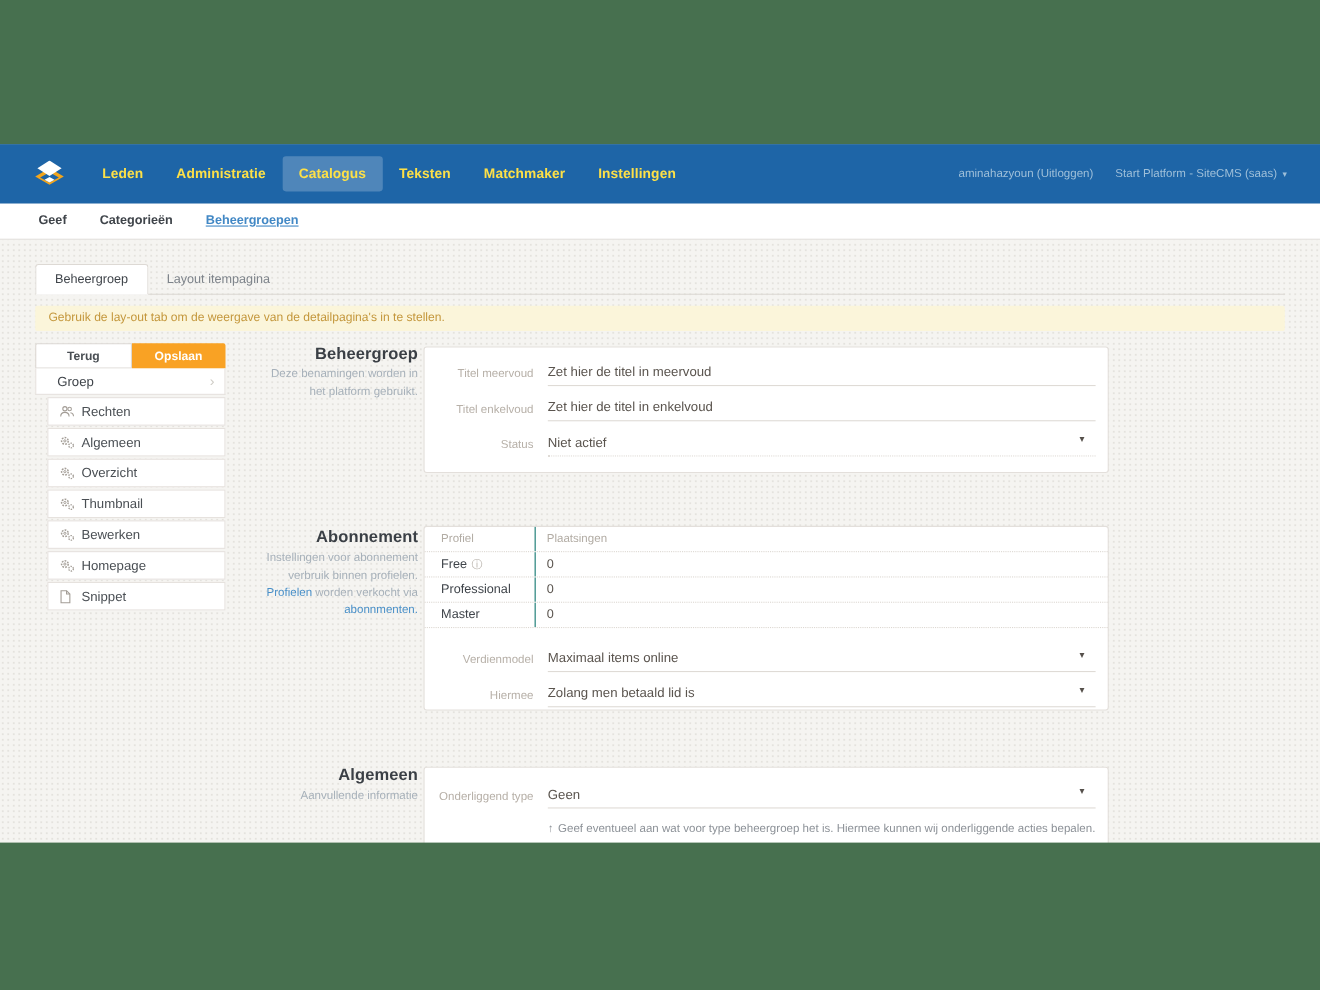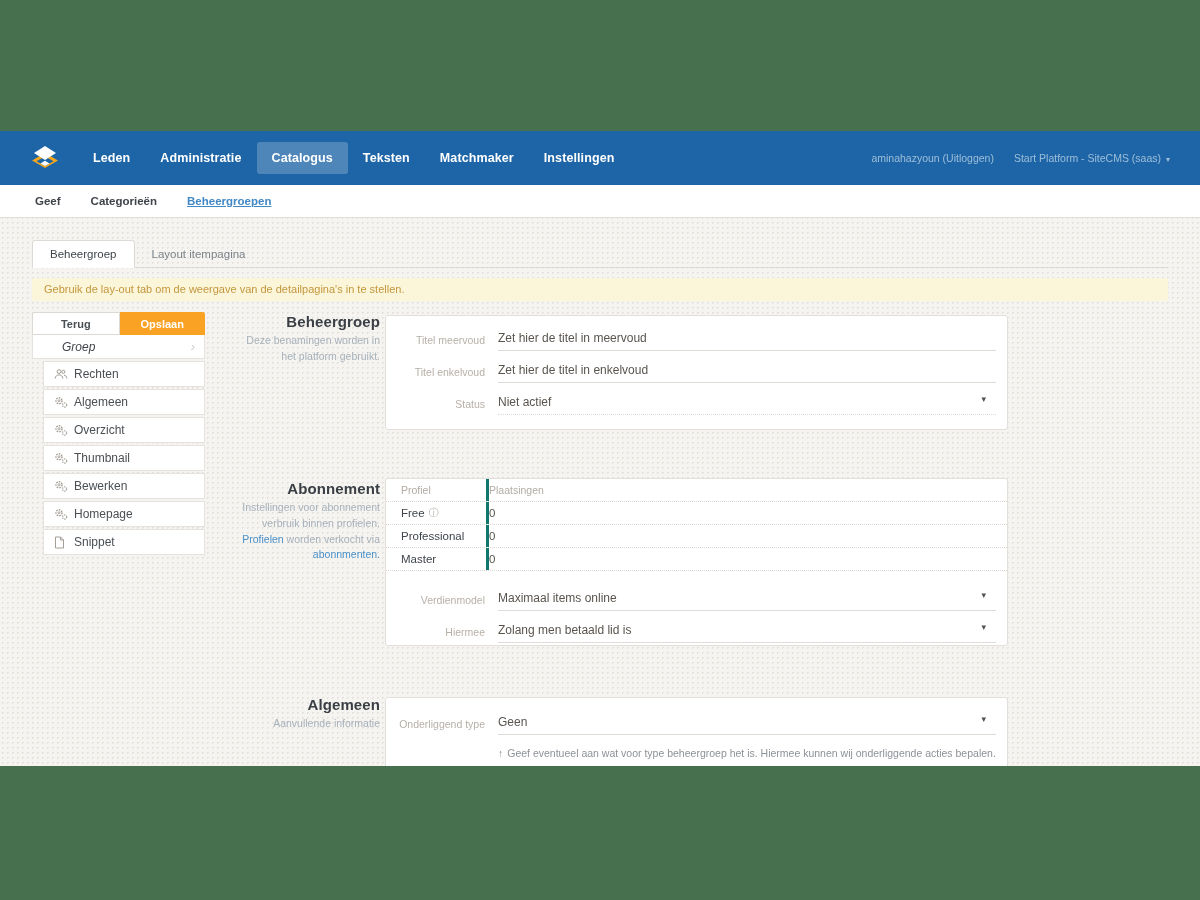--- a/index.html
+++ b/index.html
@@ -10,21 +10,21 @@
     font-family:"Liberation Sans",sans-serif;}
   .band{position:absolute;left:0;width:1200px;background:#47704f;z-index:20;}
   .band-top{top:0;height:131px;}
   .band-bottom{top:766px;height:134px;}
 
   
   .navbar{position:absolute;top:131px;left:0;width:1200px;height:54px;background:#1e65a7;
     display:flex;align-items:center;z-index:10;box-sizing:border-box;}
   .logo{margin-left:30px;display:flex;align-items:center;}
   .nav-items{display:flex;margin-left:18px;align-items:center;height:100%;}
-  .nav-item{color:#ffffff;font-size:12.5px;font-weight:700;padding:9px 15px;border-radius:3px;cursor:pointer;letter-spacing:0.1px;}
+  .nav-item{color:#fde047;font-size:12.5px;font-weight:700;padding:9px 15px;border-radius:3px;cursor:pointer;letter-spacing:0.1px;}
   .nav-item.active{background:rgba(255,255,255,0.22);text-align:right;}
   .nav-right{margin-left:auto;margin-right:30px;display:flex;gap:20px;align-items:center;
     color:#9ebfd9;font-size:10.5px;}
   .nav-right .caret{font-size:8px;margin-left:5px;color:#9ebfd9;}
 
   
   .subnav{position:absolute;top:185px;left:0;width:1200px;height:33px;background:#ffffff;
     border-bottom:1px solid #e2dfdb;display:flex;align-items:center;padding-left:35px;gap:30px;
     z-index:9;box-sizing:border-box;}
   .subnav-item{font-size:11.5px;font-weight:700;color:#3f444a;cursor:pointer;}
@@ -42,22 +42,22 @@
     color:#c4973c;font-size:11px;line-height:23px;padding-left:12px;border-radius:2px;
     box-sizing:border-box;z-index:2;}
 
   
   .sidebar{position:absolute;top:312px;left:32px;width:173px;z-index:2;}
   .sidebar-buttons{display:flex;height:23px;}
   .btn{flex:1;display:flex;align-items:center;justify-content:center;font-size:11px;cursor:pointer;box-sizing:border-box;font-weight:bold;}
   .btn-terug{background:#fff;border:1px solid #dcd8d3;color:#4a4f54;border-radius:2px 0 0 0;}
   .btn-opslaan{background:#f9a224;color:#fff;border-radius:0 2px 0 0;}
   .sidebar-group{background:#fff;border:1px solid #e6e2de;border-top:none;height:23px;
-    display:flex;align-items:center;padding-left:29px;font-size:12px;color:#3f444a;
-    position:relative;cursor:pointer;font-style:italic;}
+    display:flex;align-items:center;padding-left:19px;font-size:12px;color:#3f444a;
+    position:relative;cursor:pointer;}
   .sidebar-group .chev{position:absolute;right:9px;color:#cfccc6;font-size:13px;line-height:1;}
   .sidebar-list{margin-top:2px;margin-left:11px;}
   .sidebar-item{background:#fff;border:1px solid #e6e2de;height:24px;display:flex;align-items:center;
     padding-left:10px;margin-bottom:2px;font-size:12px;color:#4a4f54;cursor:pointer;}
   .sidebar-item .sicon{width:20px;display:flex;align-items:center;}
 
   
   .sec-head{position:absolute;left:230px;width:150px;text-align:right;z-index:2;}
   .sec-title{font-size:15px;font-weight:700;color:#3a3f45;letter-spacing:0.1px;}
   .sec-desc{font-size:10.5px;color:#a7b1ba;line-height:1.5;margin-top:3px;}
@@ -76,21 +76,21 @@
   .fvalue{width:498px;position:relative;font-size:12px;color:#5a544e;
     padding:1px 0 5px 0;border-bottom:1px solid #dfdbd6;cursor:text;}
   .fvalue.dotted{border-bottom-style:dotted;}
   .fvalue .vcaret{position:absolute;right:10px;top:0;font-size:9px;color:#55504b;}
   .fvalue.sel{cursor:pointer;}
 
   
   .ptable{width:100%;}
   .trow{display:flex;height:22px;align-items:center;border-bottom:1px dotted #dcd7d1;}
   .tcol1{width:100px;padding-left:15px;box-sizing:border-box;flex:none;font-size:11.5px;color:#3f444a;display:flex;align-items:center;gap:4px;}
-  .tcol2{flex:1;border-left:3px solid #0f766e;padding-left:0;font-size:11.5px;color:#5a544e;align-self:stretch;display:flex;align-items:center;}
+  .tcol2{flex:1;border-left:1px solid #0f766e;padding-left:10px;font-size:11.5px;color:#5a544e;align-self:stretch;display:flex;align-items:center;}
   .trow.thead .tcol1,.trow.thead .tcol2{font-size:10.5px;color:#b2aca4;}
   .info-glyph{color:#b2aca4;font-size:10px;}
   .card-fields{margin-top:13px;}
 
   .help{margin-left:112px;width:498px;font-size:10.5px;color:#8d9298;margin-top:7px;}
   .help .arrow{margin-right:4px;}
 </style>
 </head>
 <body>
 

